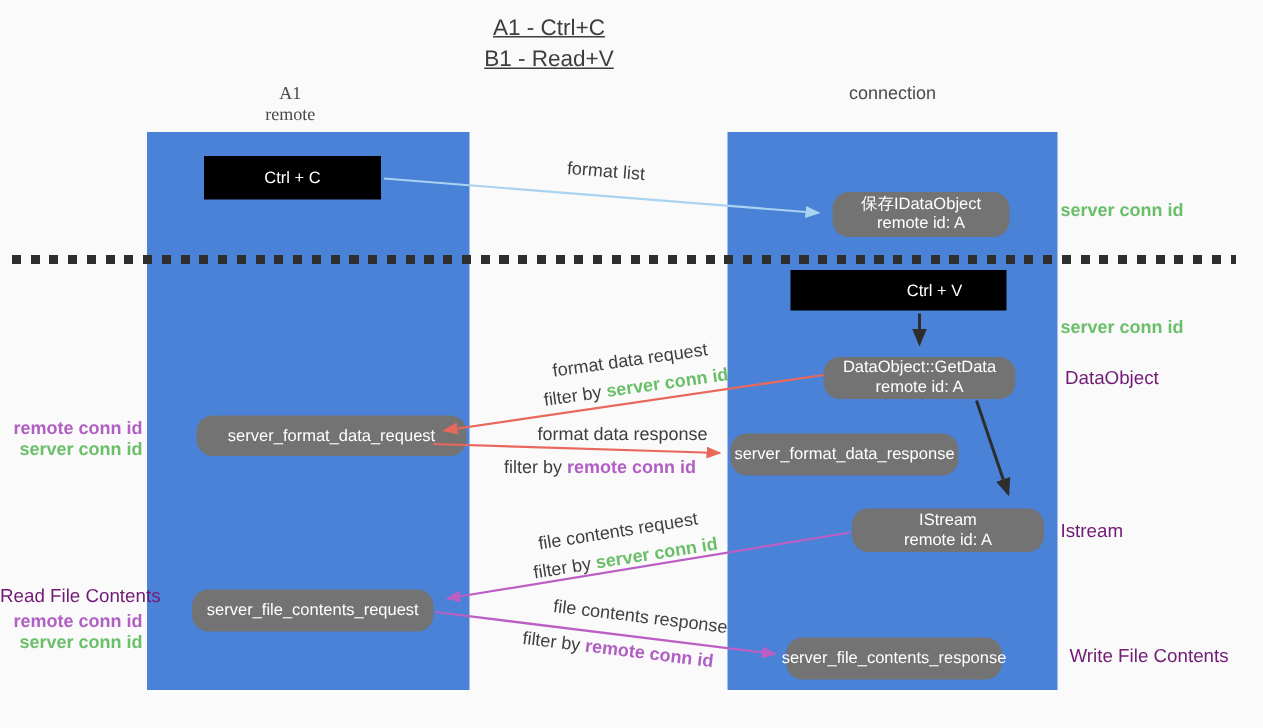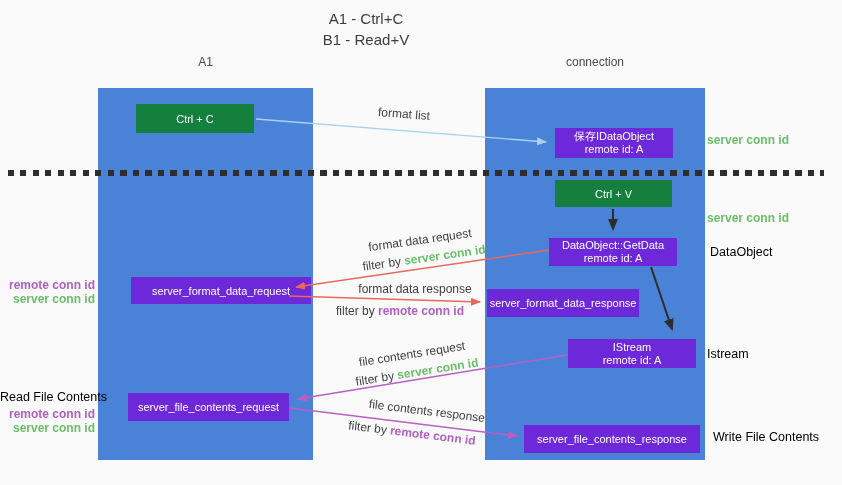--- a/index.html
+++ b/index.html
@@ -1,54 +1,54 @@
 <!DOCTYPE html>
 <html><head>
 <meta charset="utf-8">
 <style>
   html,body{margin:0;padding:0;}
   body{font-family:"Liberation Sans",sans-serif;background:#fafafa;}
   .stage{position:relative;width:842px;height:485px;background:#fafafa;overflow:hidden;}
 
   
   .title{position:absolute;left:0;top:8px;width:732px;text-align:center;
-         font-size:15px;color:#3d3d3d;line-height:21px;}
+         font-size:15px;color:#3d3d3d;line-height:21px;text-decoration:underline;}
 
   
   .col-header{position:absolute;top:55px;text-align:center;font-size:12px;
               color:#4a4a4a;line-height:14px;}
-  .col-header.a1{left:98px;width:215px;}
+  .col-header.a1{left:86px;width:215px;font-family:Liberation Serif, serif;}
   .col-header.b1{left:485px;width:220px;}
 
   
   .lifeline{position:absolute;top:88px;height:372px;background:#4a82d8;}
   .lifeline.a1{left:98px;width:215px;}
   .lifeline.b1{left:485px;width:220px;}
 
   
   .divider{position:absolute;left:8px;top:170px;width:816px;height:6px;
            background:repeating-linear-gradient(to right,#2e2e2e 0 6px,transparent 6px 12.5px);}
 
   
   .node{position:absolute;display:flex;flex-direction:column;align-items:center;
         justify-content:center;color:#fff;text-align:center;z-index:2;}
-  .node.green{background:#15803d;}
-  .node.orange{background:#6d28d9;}
+  .node.green{background:#000000;}
+  .node.orange{background:#737373;border-radius:11px;}
   .node .l{font-size:11px;line-height:13px;}
   .node.single{font-size:11px;}
 
   .n-ctrlc{left:136px;top:104px;width:118px;height:29px;font-size:11.5px;}
   .n-save{left:555px;top:128px;width:118px;height:30px;}
-  .n-ctrlv{left:555px;top:180px;width:117px;height:27px;font-size:11.5px;}
+  .n-ctrlv{left:527px;top:180px;width:96px;height:27px;font-size:11.5px;padding-left:48px;}
   .n-getdata{left:549px;top:238px;width:128px;height:28px;}
   .n-fmtreq{left:131px;top:277px;width:180px;height:27px;}
   .n-fmtresp{left:487px;top:289px;width:152px;height:28px;}
   .n-istream{left:568px;top:339px;width:128px;height:29px;}
   .n-filereq{left:128px;top:393px;width:161px;height:28px;}
-  .n-fileresp{left:524px;top:425px;width:176px;height:28px;}
+  .n-fileresp{left:524px;top:425px;width:144px;height:28px;}
 
   
   svg.arrows{position:absolute;left:0;top:0;width:842px;height:485px;z-index:3;pointer-events:none;}
 
   
   .elabel{position:absolute;font-size:12px;color:#3f3f3f;white-space:nowrap;z-index:4;
           transform-origin:center;}
   .elabel b.g{color:#6abf69;font-weight:bold;}
   .elabel b.p{color:#b05fc2;font-weight:bold;}
   .al-formatlist{left:404px;top:107px;transform:translateX(-50%) rotate(4.5deg);}
@@ -57,21 +57,21 @@
   .al-fdresp{left:415px;top:282px;transform:translateX(-50%);}
   .al-fbr1{left:400px;top:304px;transform:translateX(-50%);}
   .al-fcr{left:412px;top:347px;transform:translateX(-50%) rotate(-9deg);}
   .al-fbs2{left:417px;top:365px;transform:translateX(-50%) rotate(-9deg);}
   .al-fcresp{left:427px;top:404px;transform:translateX(-50%) rotate(7deg);}
   .al-fbr2{left:412px;top:426px;transform:translateX(-50%) rotate(7deg);}
 
   
   .slabel{position:absolute;font-size:12px;white-space:nowrap;z-index:4;}
   .slabel.green{color:#6abf69;font-weight:bold;}
-  .slabel.gray{color:#000000;font-size:12.5px;}
+  .slabel.gray{color:#701a75;font-size:12.5px;}
   .pair{position:absolute;width:95px;text-align:right;font-size:12px;font-weight:bold;
         line-height:14px;z-index:4;}
   .pair .rc{color:#b05fc2;}
   .pair .sc{color:#6abf69;}
   .sl-r1{left:707px;top:133px;}
   .sl-r2{left:707px;top:211px;}
   .sl-dobj{left:710px;top:245px;}
   .sl-istr{left:707px;top:347px;}
   .sl-write{left:713px;top:430px;}
   .sl-read{left:0px;top:390px;width:72px;text-align:right;}
@@ -83,20 +83,21 @@
 
 <div class="stage">
 
   <div class="title">
     <div>A1 - Ctrl+C</div>
     <div>B1 - Read+V</div>
   </div>
 
   <div class="col-header a1">
     <div>A1</div>
+    <div>remote</div>
   </div>
   <div class="col-header b1">
     <div>connection</div>
   </div>
 
   <div class="lifeline a1"></div>
   <div class="lifeline b1"></div>
 
   <div class="divider"></div>
 

